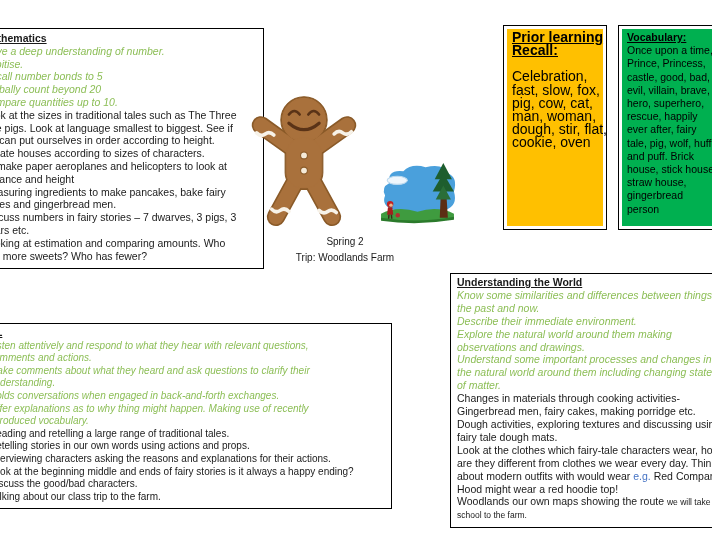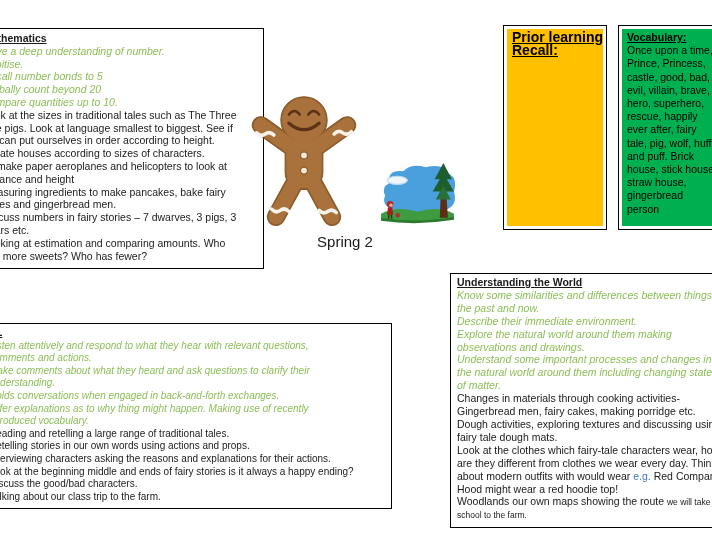--- a/index.html
+++ b/index.html
@@ -5,21 +5,21 @@
   html,body{margin:0;padding:0;}
   body{font-family:"Liberation Sans",sans-serif;background:#fff;}
   .page{position:relative;width:712px;height:534px;overflow:hidden;background:#fff;}
   .tbox{position:absolute;border:1.5px solid #000;background:#fff;overflow:hidden;color:var(--text);}
   .box-title{font-weight:bold;text-decoration:underline;white-space:nowrap;}
   .ln{white-space:nowrap;}
   .green-line{color:var(--green-text);font-style:italic;white-space:nowrap;}
   .fillbox{position:absolute;border:1.5px solid #000;background:#fff;}
   .fill-inner{position:absolute;left:3px;top:3px;right:3px;bottom:3px;padding:2px 0 0 5px;color:#000;}
   .center-title{position:absolute;left:255px;top:234px;width:180px;text-align:center;
-    font-size:15px;line-height:15.5px;color:var(--text);}
+    font-size:10px;line-height:15.5px;color:var(--text);}
   .eg-link{color:var(--link-blue);}
   .small-txt{font-size:8.5px;}
   .img-wrap{position:absolute;}
   svg{display:block;}
 </style>
 </head>
 <body>
 
 <div class="page">
 
@@ -64,20 +64,21 @@
         <div class="ln">Retelling stories in our own words using actions and props.</div>
         <div class="ln">Interviewing characters asking the reasons and explanations for their actions.</div>
         <div class="ln">Look at the beginning middle and ends of fairy stories is it always a happy ending?</div>
         <div class="ln">Discuss the good/bad characters.</div>
         <div class="ln">Talking about our class trip to the farm.</div>
       </div>
   </div>
 
   <div class="center-title">
       <div class="ln">Spring 2</div>
+      <div class="ln">Trip: Woodlands Farm</div>
     </div>
 
   <div class="img-wrap" style="left:250px;top:93px;width:108px;height:140px;">
     <svg viewBox="0 0 100 130" width="108" height="140">
 
       <g fill="#8a5a28" stroke="#8a5a28" stroke-linecap="round">
         <line x1="38" y1="50" x2="10" y2="30" stroke-width="17"></line>
         <line x1="62" y1="50" x2="90" y2="30" stroke-width="17"></line>
         <line x1="42" y1="82" x2="24" y2="115" stroke-width="17"></line>
         <line x1="58" y1="82" x2="76" y2="115" stroke-width="17"></line>
@@ -131,20 +132,28 @@
     </svg>
   </div>
 
   <div class="fillbox" style="left:503px;top:25px;width:102px;height:203px;">
     <div class="fill-inner" style="background:var(--prior-fill);font-size:14px;line-height:13.2px;">
       <div class="box-title">
           <div class="box-title">Prior learning</div>
           <div class="box-title">Recall:</div>
         </div>
       <div style="height:13px;"></div>
+      <div>
+          <div class="ln">Celebration,</div>
+          <div class="ln">fast, slow, fox,</div>
+          <div class="ln">pig, cow, cat,</div>
+          <div class="ln">man, woman,</div>
+          <div class="ln">dough, stir, flat,</div>
+          <div class="ln">cookie, oven</div>
+        </div>
     </div>
   </div>
 
   <div class="fillbox" style="left:618px;top:25px;width:110px;height:203px;">
     <div class="fill-inner" style="background:var(--vocab-fill);font-size:10.5px;line-height:13.2px;">
       <div class="box-title">Vocabulary:</div>
       <div>
           <div class="ln">Once upon a time,</div>
           <div class="ln">Prince, Princess,</div>
           <div class="ln">castle, good, bad,</div>

